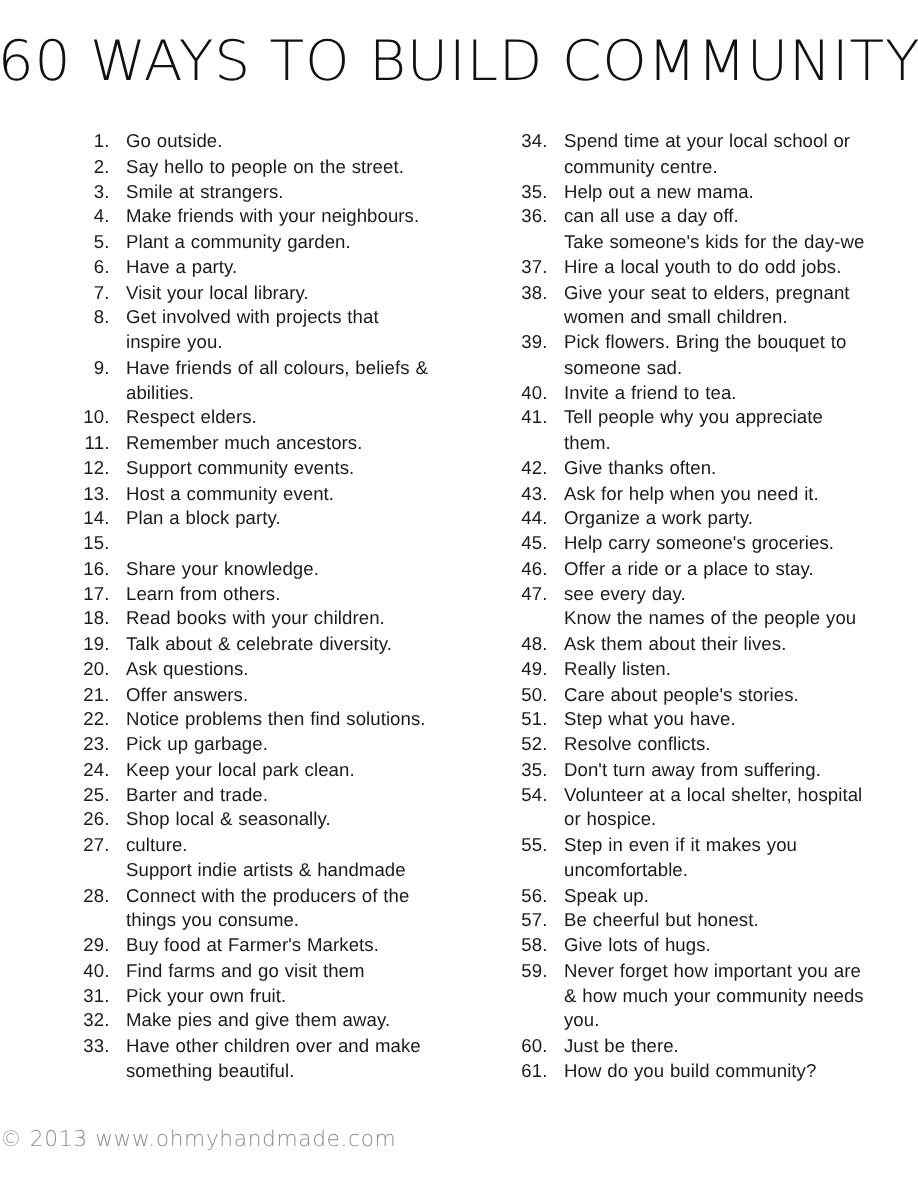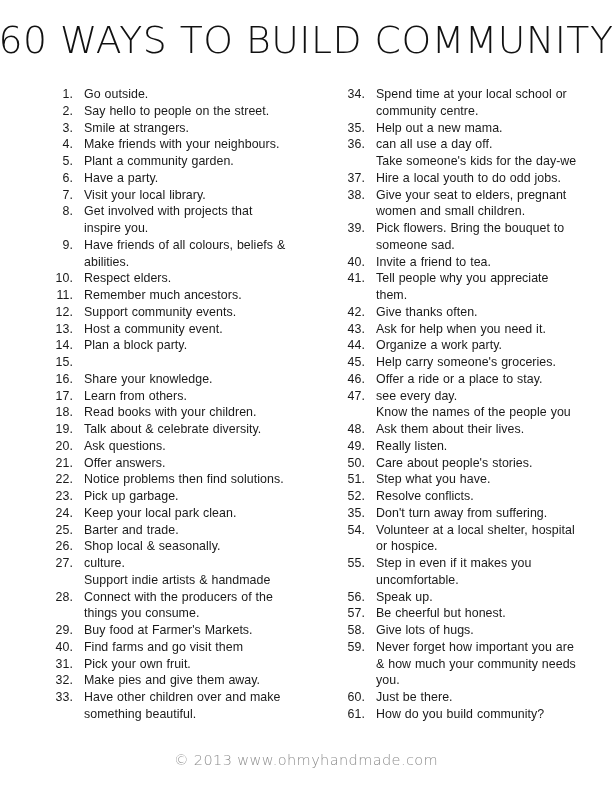--- a/index.html
+++ b/index.html
@@ -86,21 +86,21 @@
     display: block;
     white-space: nowrap;
   }
 
   
   .footer {
     position: absolute;
     top: 752px;
     left: 0;
     width: 612px;
-    text-align: center;
+    text-align: left;
     font-family: "DejaVu Sans", sans-serif;
     font-size: 14.5px;
     font-weight: 300;
     color: #8d8d8d;
     letter-spacing: 0.4px;
     line-height: 1.2;
   }
 </style>
 </head>
 <body>

